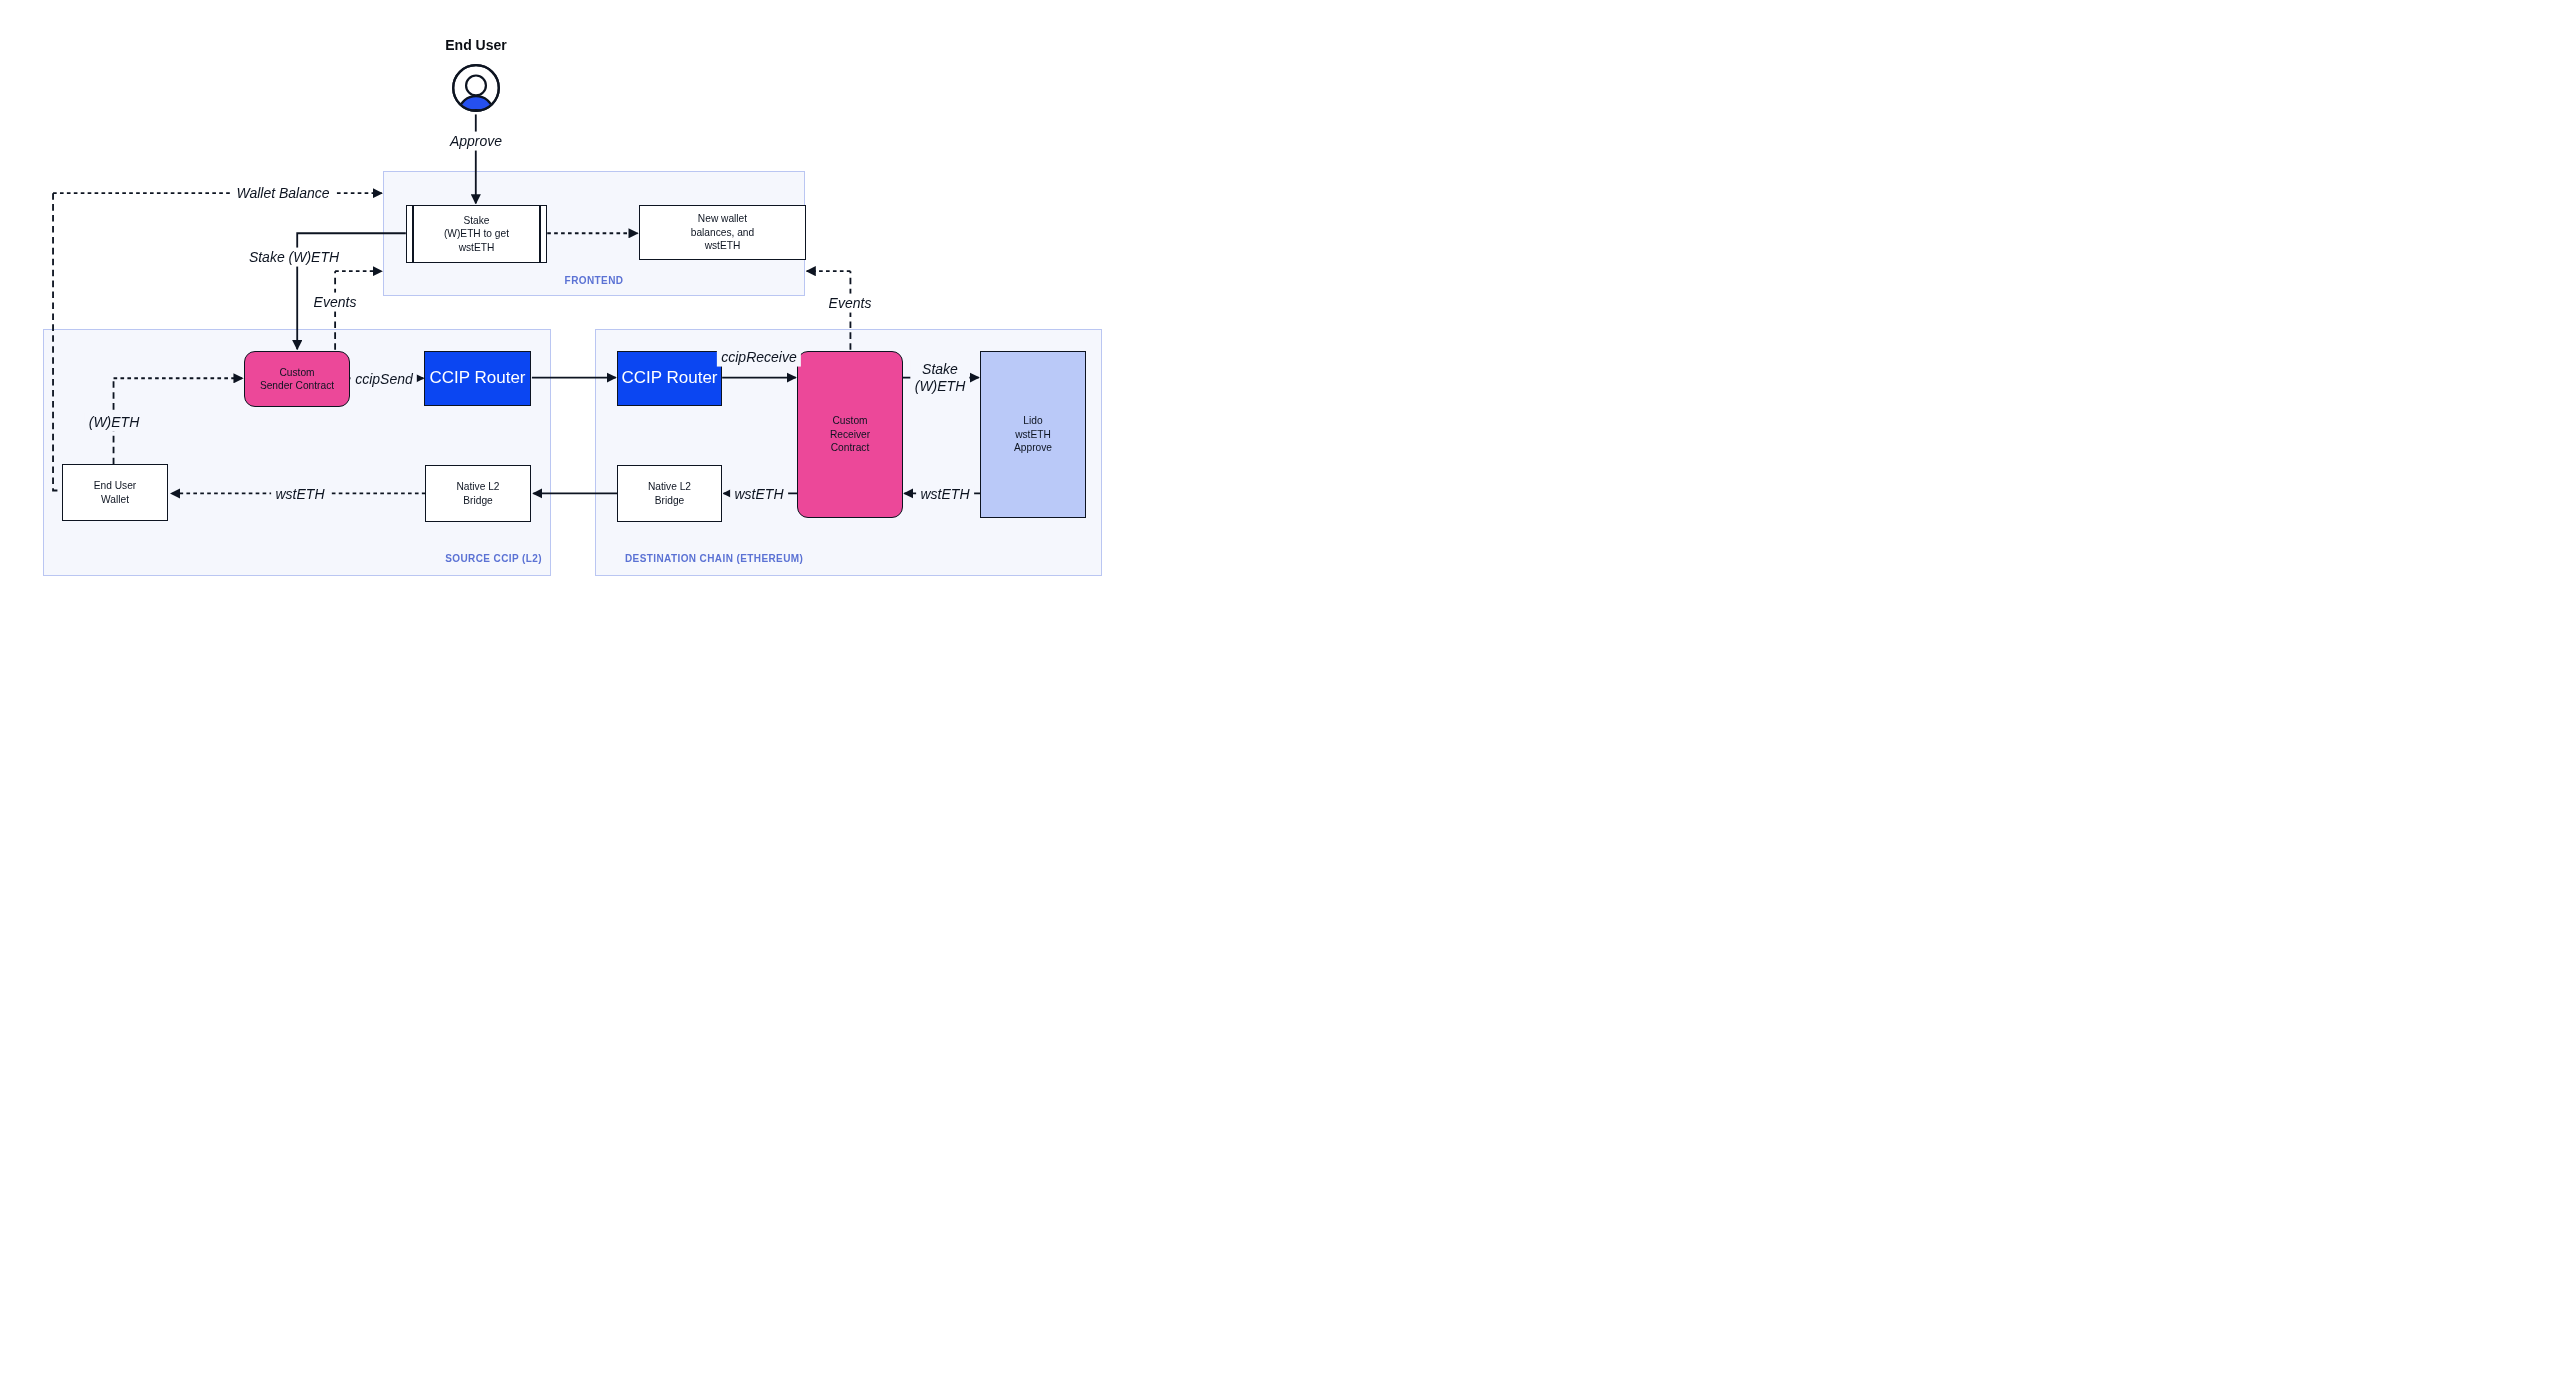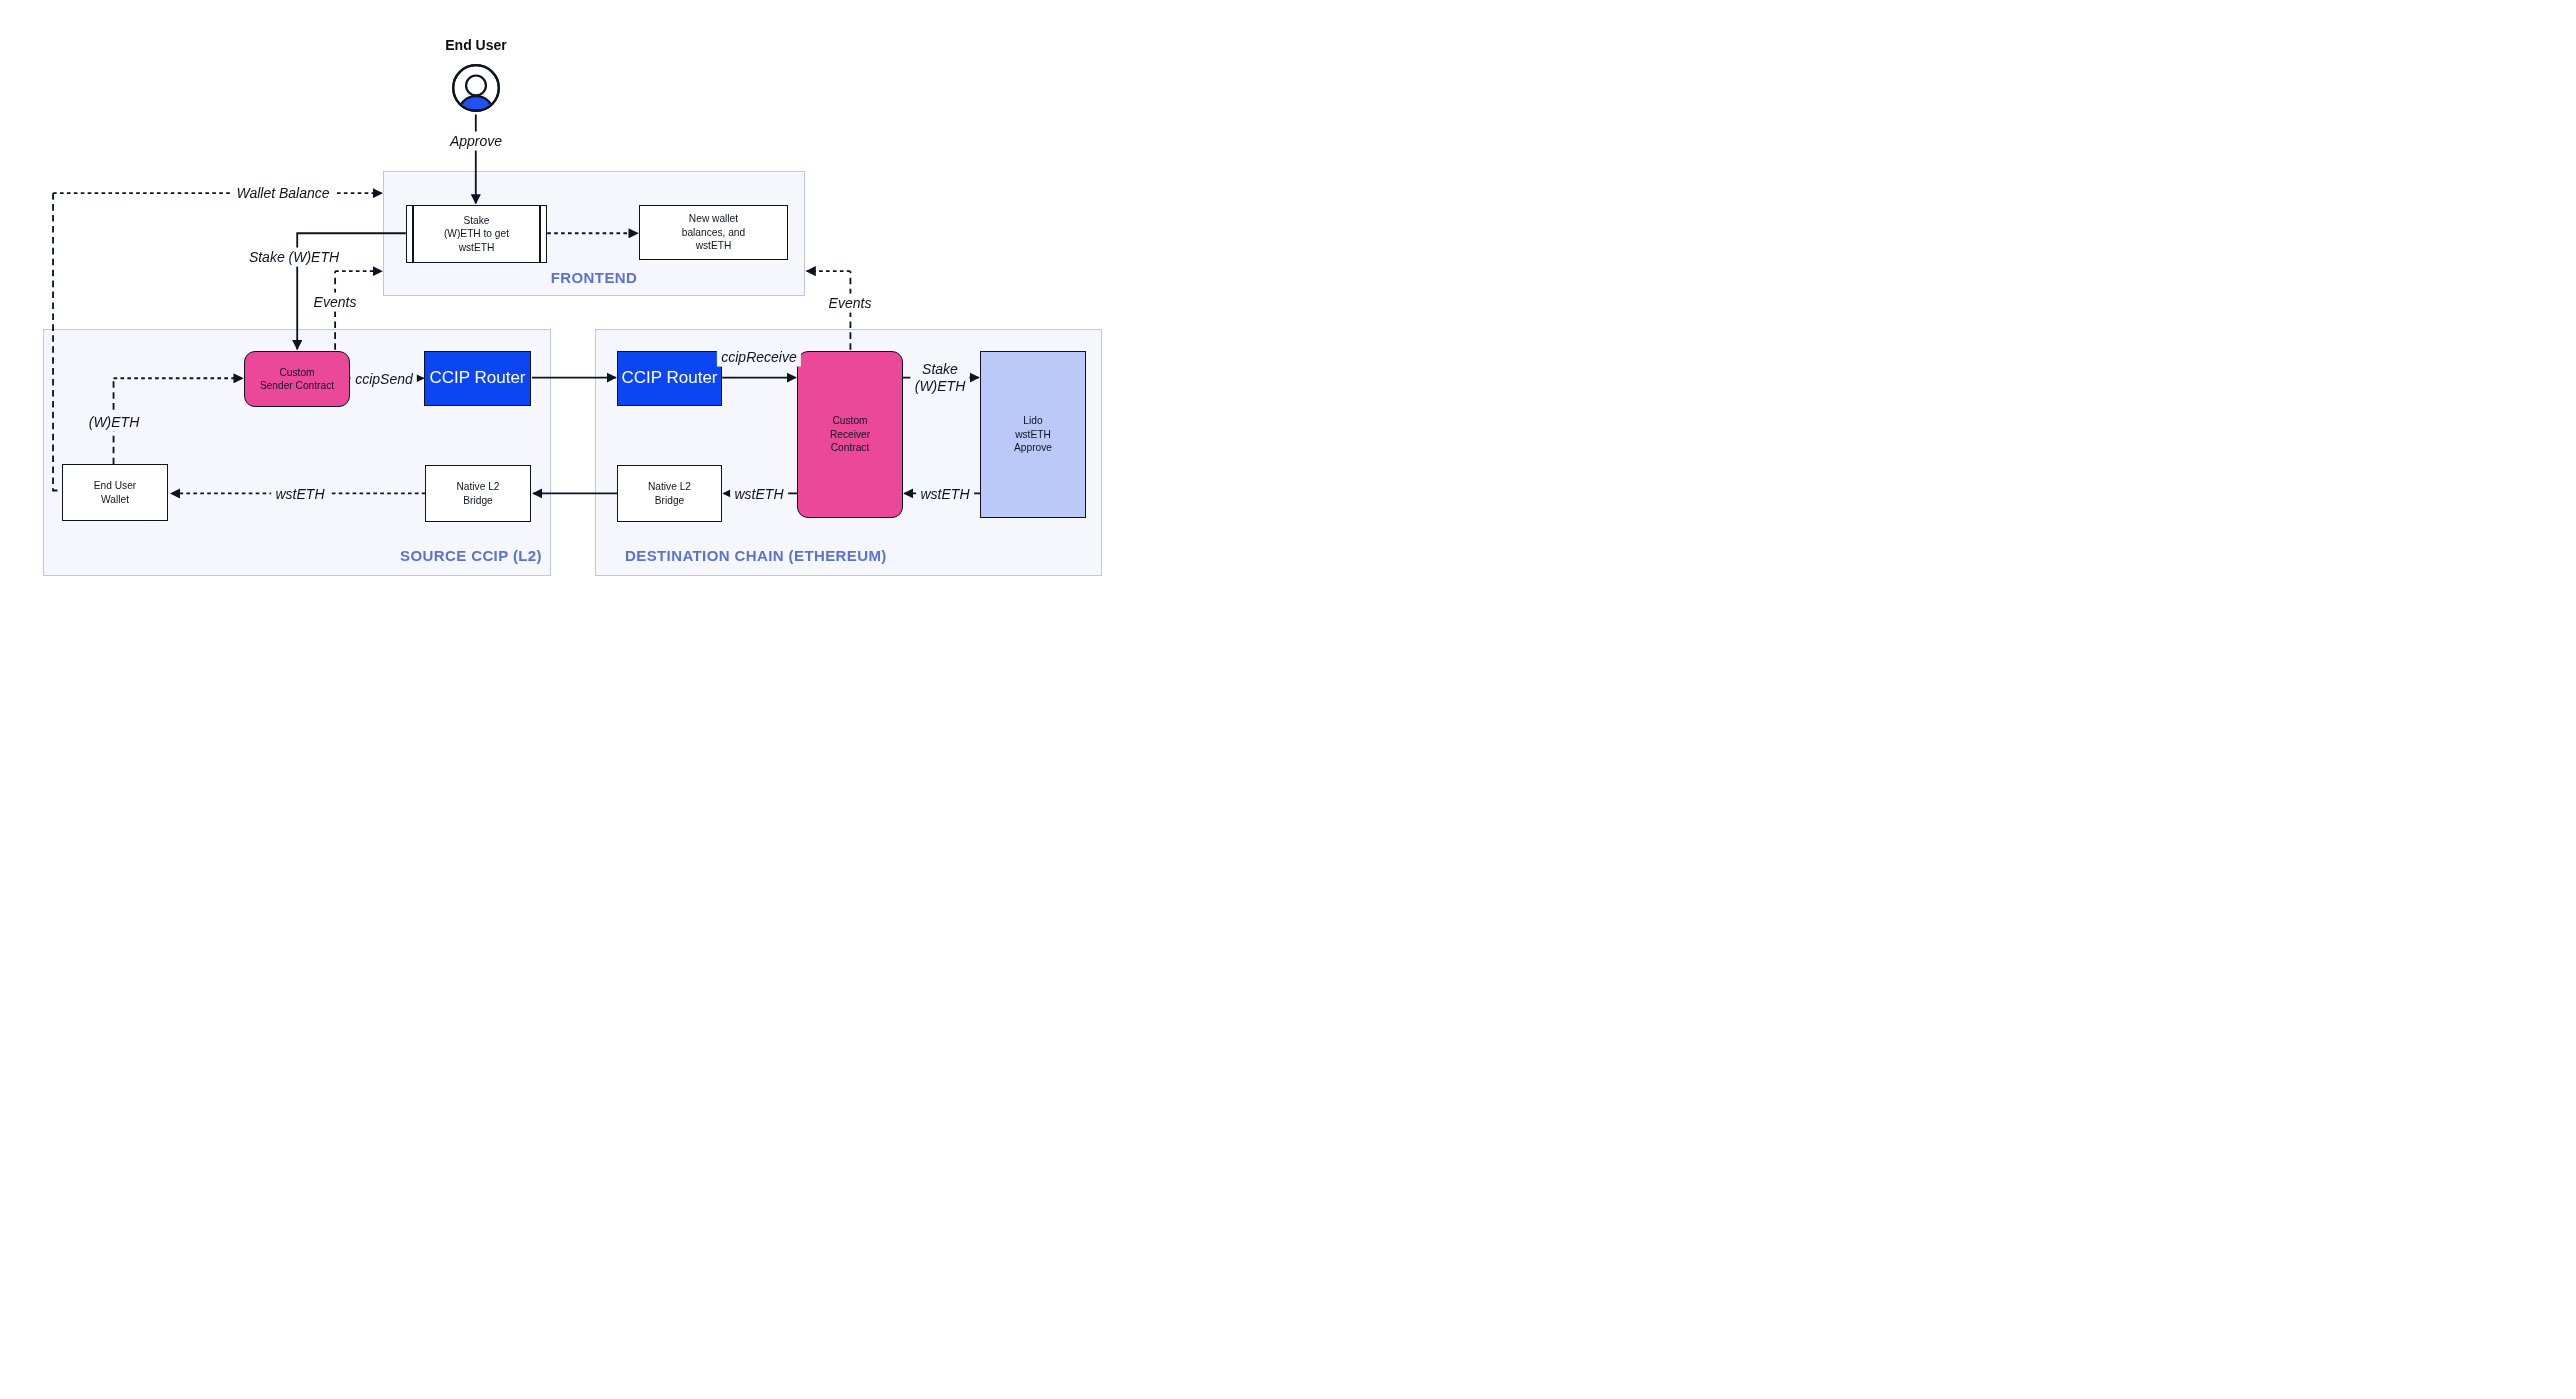--- a/index.html
+++ b/index.html
@@ -1,20 +1,20 @@
 <!DOCTYPE html>
 <html style="font-size:11.7px"><head>
 <meta charset="utf-8">
 <style>
   html,body{margin:0;padding:0;background:#ffffff;font-family:"Liberation Sans","DejaVu Sans",sans-serif;}
   .canvas{position:relative;width:1144px;height:621px;background:#ffffff;overflow:hidden;}
 
   
   .group{position:absolute;background:#f5f7fd;border:1.5px solid #bac6f2;box-sizing:border-box;}
-  .group-label{position:absolute;font-size:15px;font-weight:bold;letter-spacing:0.4px;color:#5b72d4;white-space:nowrap;}
+  .group-label{position:absolute;font-size:10px;font-weight:bold;letter-spacing:0.4px;color:#5b72d4;white-space:nowrap;}
 
   
   svg.wires{position:absolute;left:0;top:0;z-index:2;}
   .solid{stroke:#0d1421;stroke-width:2.5;fill:none;}
   .dot{stroke:#0d1421;stroke-width:2.5;fill:none;stroke-dasharray:5 4.5;}
   .dash{stroke:#0d1421;stroke-width:2.5;fill:none;stroke-dasharray:9 6;}
 
   
   .node{position:absolute;z-index:3;background:#ffffff;border:1.8px solid #0d1421;box-sizing:border-box;
         display:flex;align-items:center;justify-content:center;text-align:center;
@@ -89,21 +89,21 @@
     <circle cx="34" cy="34" r="31" fill="none" stroke="#0d1421" stroke-width="3"></circle>
   </svg>
 
   <div class="node" style="left:406px;top:205px;width:141px;height:58px;">
     <div class="sub-edge l"></div>
     <span>Stake
 (W)ETH to get
 wstETH</span>
     <div class="sub-edge r"></div>
   </div>
-  <div class="node" style="left:639px;top:205px;width:149px;height:55px;">
+  <div class="node" style="left:639px;top:205px;width:167px;height:55px;">
     <span>New wallet
 balances, and
 wstETH</span>
   </div>
   <div class="node yellow" style="left:244px;top:351px;width:106px;height:56px;">
     <span>Custom
 Sender Contract</span>
   </div>
   <div class="node blue" style="left:424px;top:351px;width:107px;height:55px;">
     <span>CCIP Router</span>

